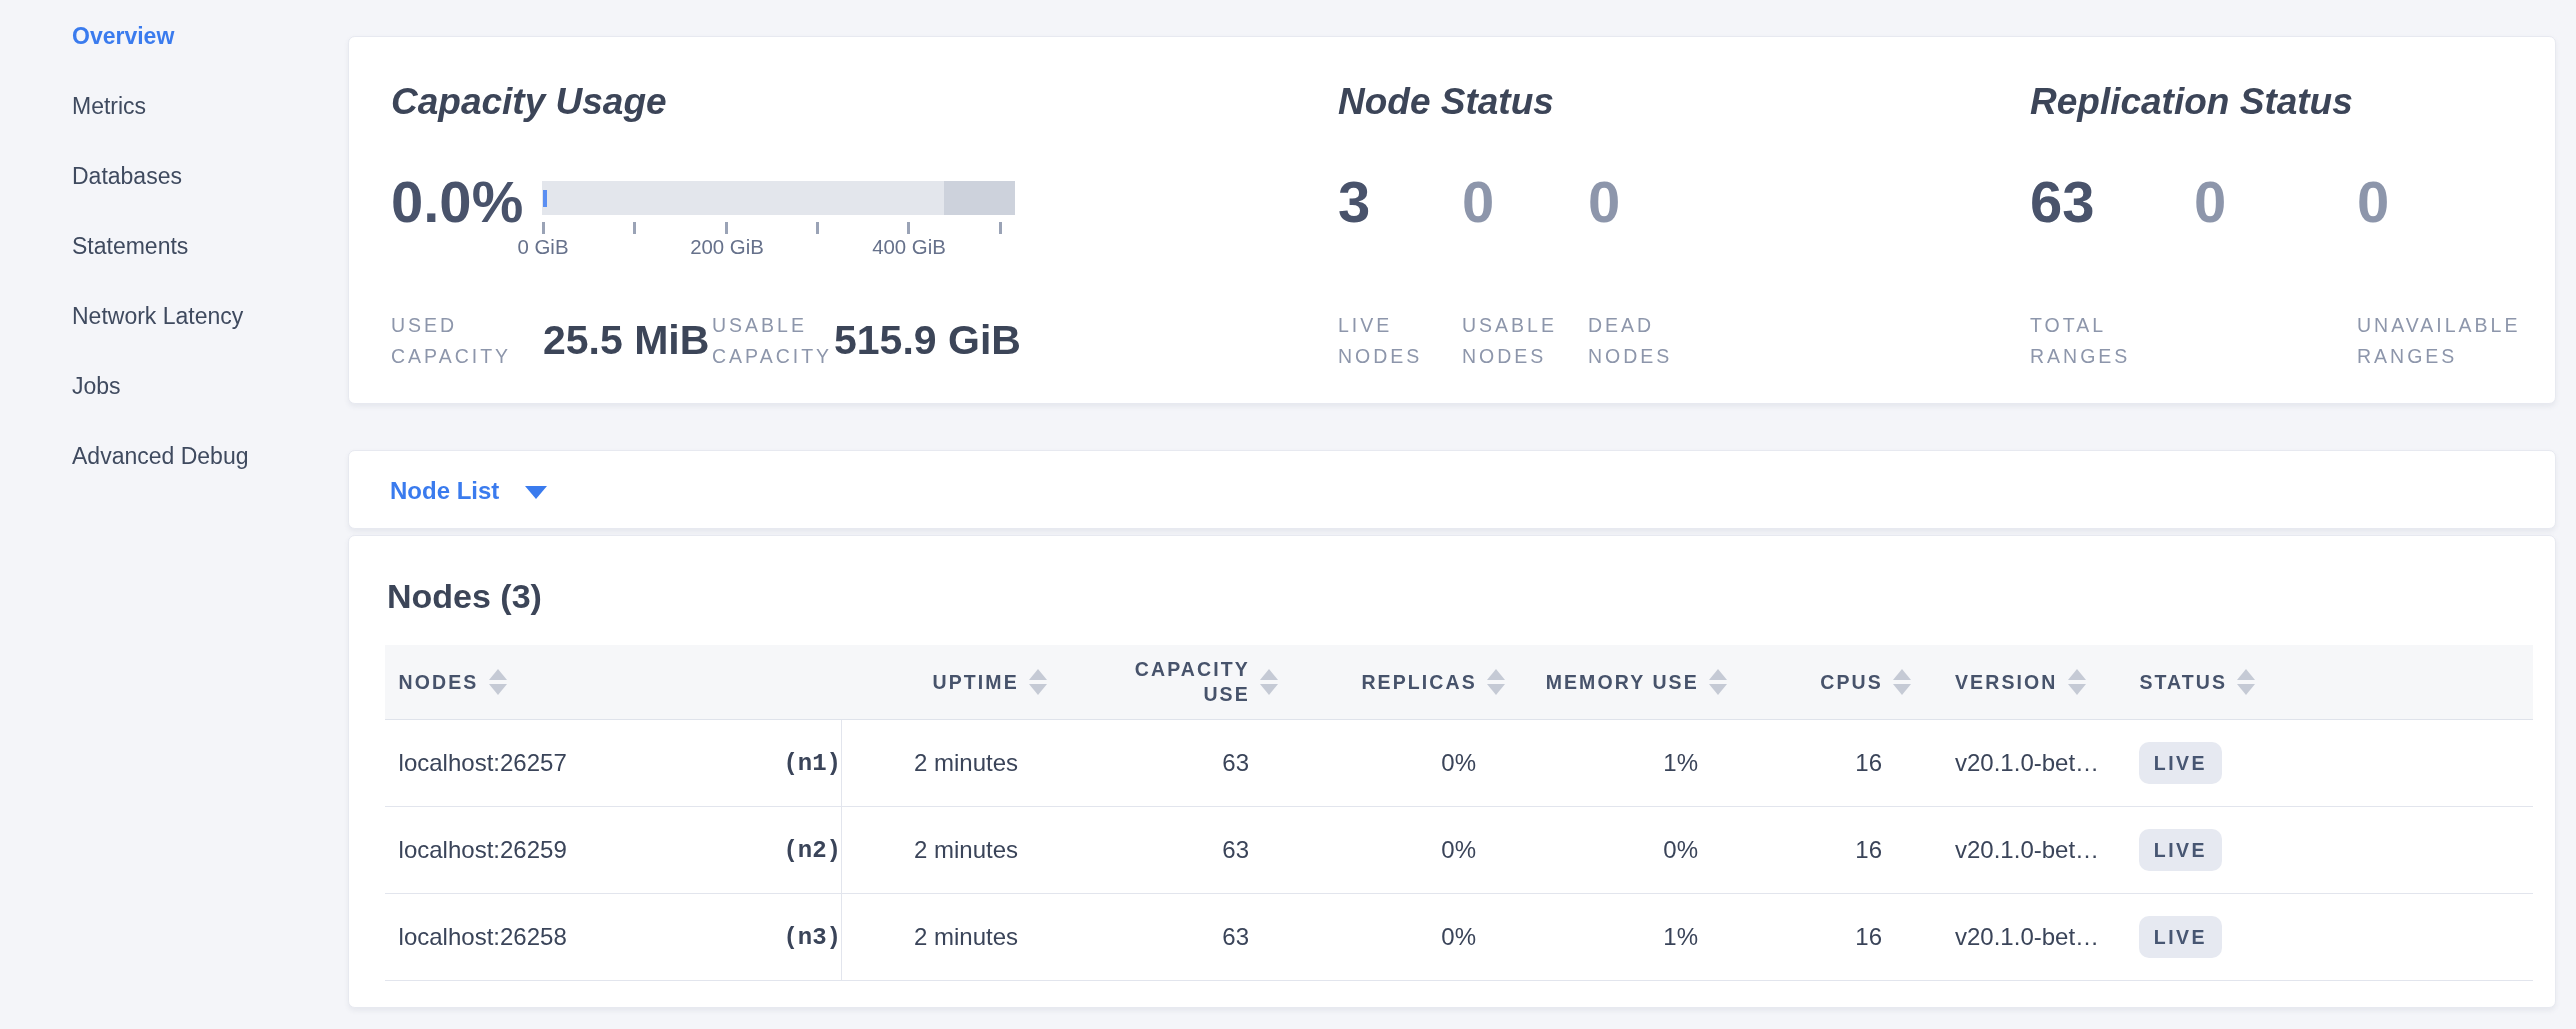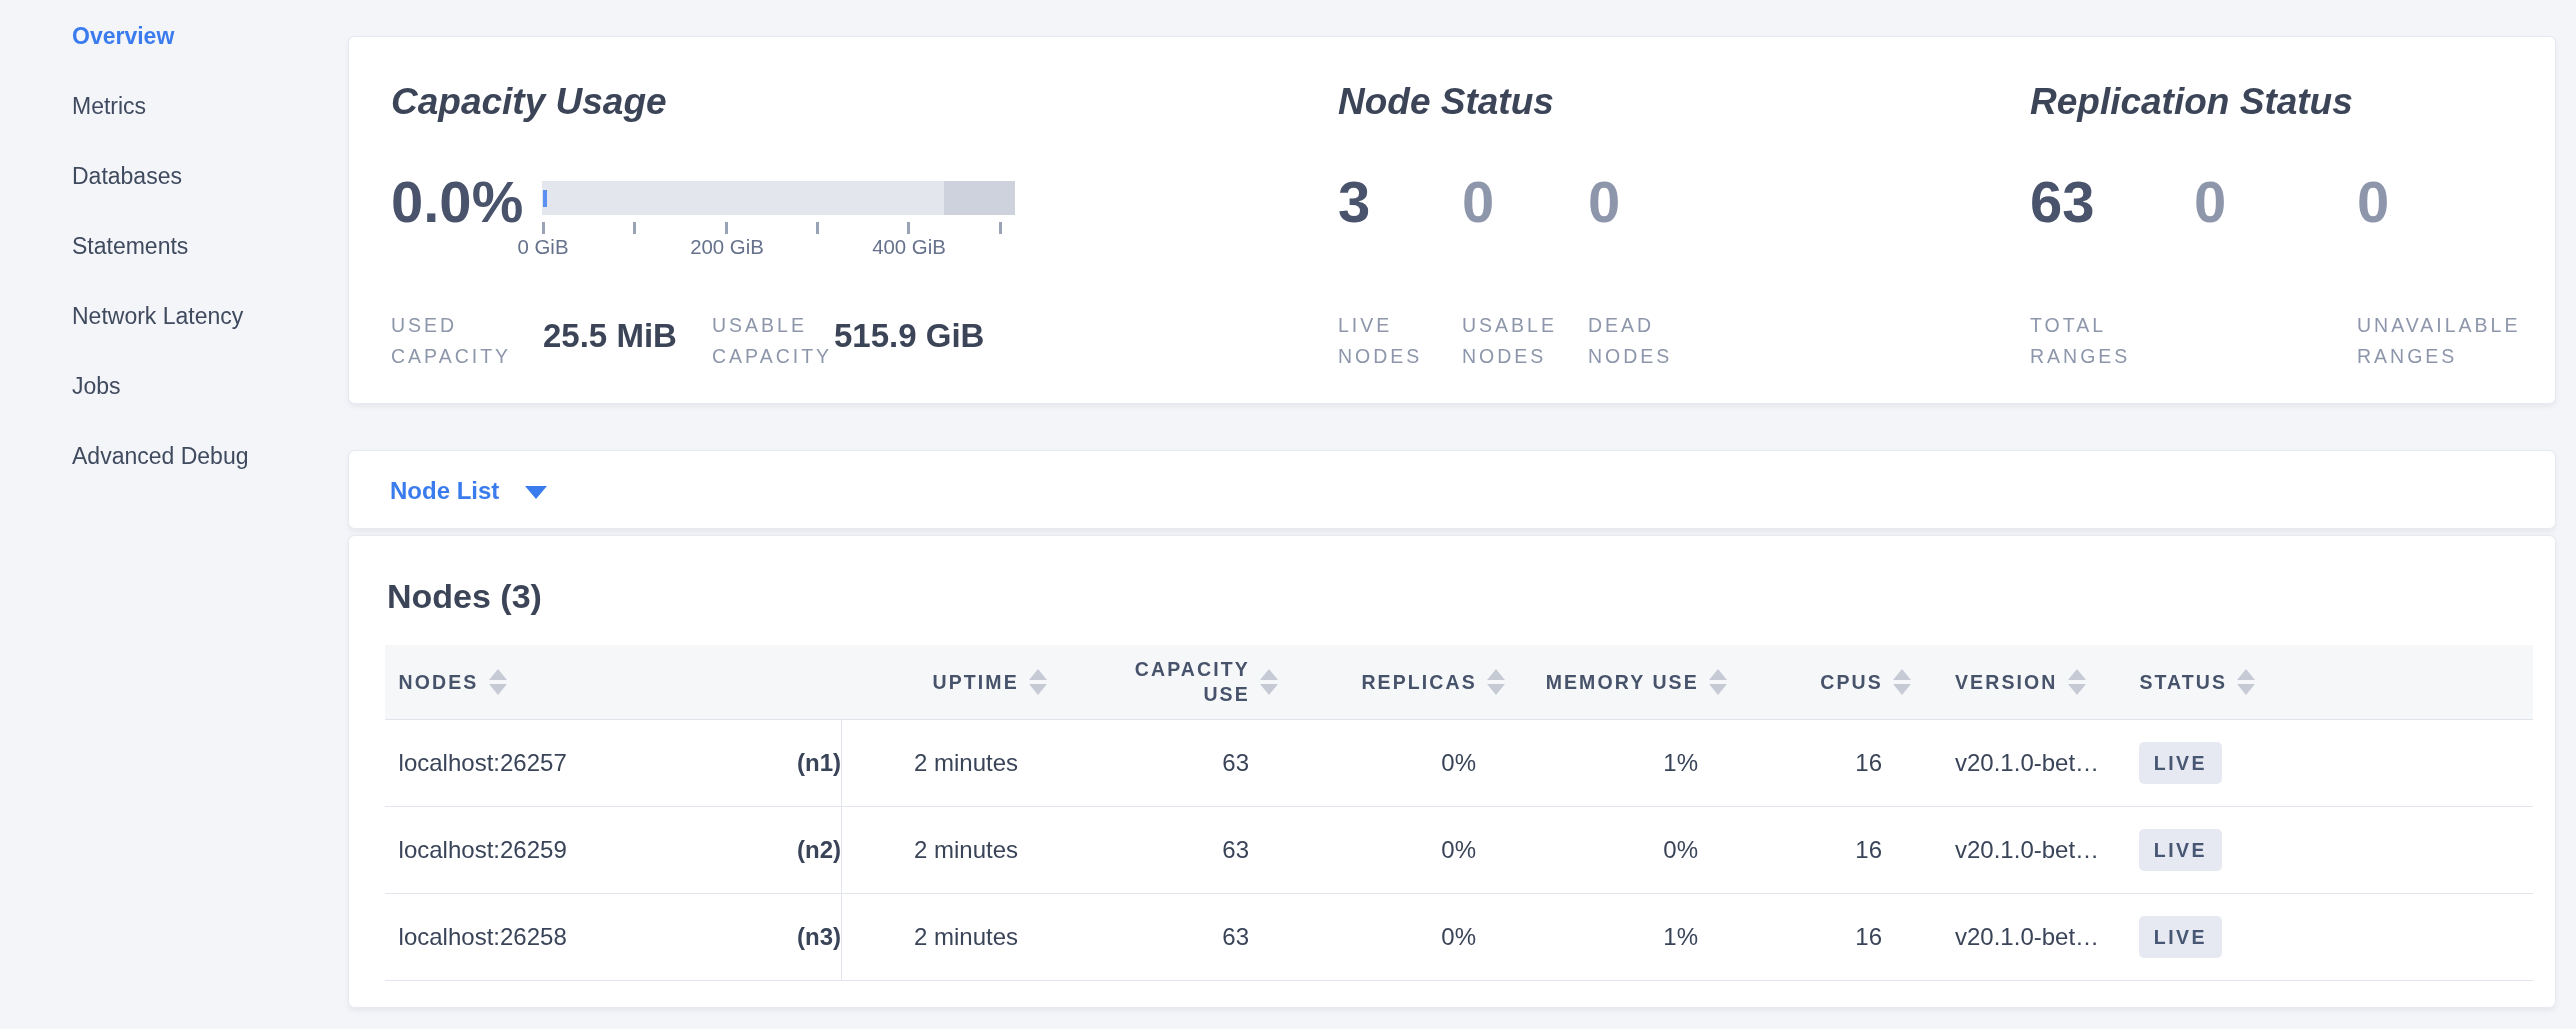--- a/index.html
+++ b/index.html
@@ -28,21 +28,21 @@
   .bignum.dim { color:#8d96ab; font-weight:600; }
   .statlabel { position:absolute; top:273px; font-size:19.5px; line-height:31px; letter-spacing:3px;
     color:#8d96ab; }
   
   .cap-pct { position:absolute; left:42px; top:136px; font-size:58px; line-height:58px; font-weight:600; color:#49536b; }
   .bar-track { position:absolute; left:193px; top:144px; width:473px; height:34px; background:#e3e6ec; }
   .bar-reserved { position:absolute; right:0; top:0; width:71px; height:34px; background:#cdd2dc; }
   .bar-used-marker { position:absolute; left:0.8px; top:8.5px; width:4.2px; height:17px; background:#5b8ff2; }
   .bar-tick { position:absolute; top:185px; width:2.5px; height:12px; background:#9aa3b6; }
   .bar-axis-label { position:absolute; top:199px; font-size:20.4px; color:#66718b; transform:translateX(-50%); white-space:nowrap; }
-  .statvalue { position:absolute; top:280px; font-size:33px; font-weight:bold; color:#3c4558; white-space:nowrap; }
+  .statvalue { position:absolute; top:280px; font-size:41px; font-weight:bold; color:#3c4558; white-space:nowrap; }
   
   .nlist-inner { position:absolute; left:41px; top:0; height:79px; display:flex; align-items:center; cursor:pointer; }
   .nlist-label { color:#3a7bee; font-size:24px; font-weight:600; }
   .caret-down { width:0; height:0; margin-left:25.5px; margin-top:3.4px;
     border-left:11px solid transparent; border-right:11px solid transparent; border-top:13.6px solid #3a7bee; }
   
   .nodes-title { position:absolute; left:38px; top:41px; font-size:34px; font-weight:bold; color:#3c4558; }
   .ntable { position:absolute; left:36px; top:109px; width:2148px; }
   .tr-head, .tr {
     display:grid;
@@ -57,25 +57,25 @@
   .th-nodes { padding-left:13.6px; }
   .th-capuse span.lbl { display:inline-block; width:136px; text-align:right; line-height:25.5px; }
   .sort { display:flex; flex-direction:column; align-items:center; cursor:pointer; flex:none; }
   .tri-up { width:0; height:0; border-left:9.3px solid transparent; border-right:9.3px solid transparent;
     border-bottom:11px solid #c5cad5; }
   .tri-down { width:0; height:0; border-left:9.3px solid transparent; border-right:9.3px solid transparent;
     border-top:11px solid #c5cad5; margin-top:4.2px; }
   .td { display:flex; align-items:center; font-size:24px; color:#3a4459;justify-content:space-between; }
   .td.right { justify-content:flex-end; padding-right:40px; }
   .td-nodes { padding-left:13.6px; border-right:1.7px solid #e2e5ed; }
-  .td-nodes b { margin-left:15px; }
+  .td-nodes b { margin-left:15px;font-family:Liberation Mono, monospace; }
   .td-version { padding-left:33px; }
   .td-status { padding-left:14.4px; }
   .badge-live { display:inline-block; background:#e6e9f1; color:#475672; font-size:19.5px; font-weight:bold;
-    letter-spacing:2.5px; padding:9.3px 14.4px; border-radius:5px; }
+    letter-spacing:2.5px; padding:9.3px 14.4px; border-radius:10px; }
 </style>
 </head>
 <body>
 
 <nav class="sidebar">
   <a class="side-item active">Overview</a>
   <a class="side-item">Metrics</a>
   <a class="side-item">Databases</a>
   <a class="side-item">Statements</a>
   <a class="side-item">Network Latency</a>

